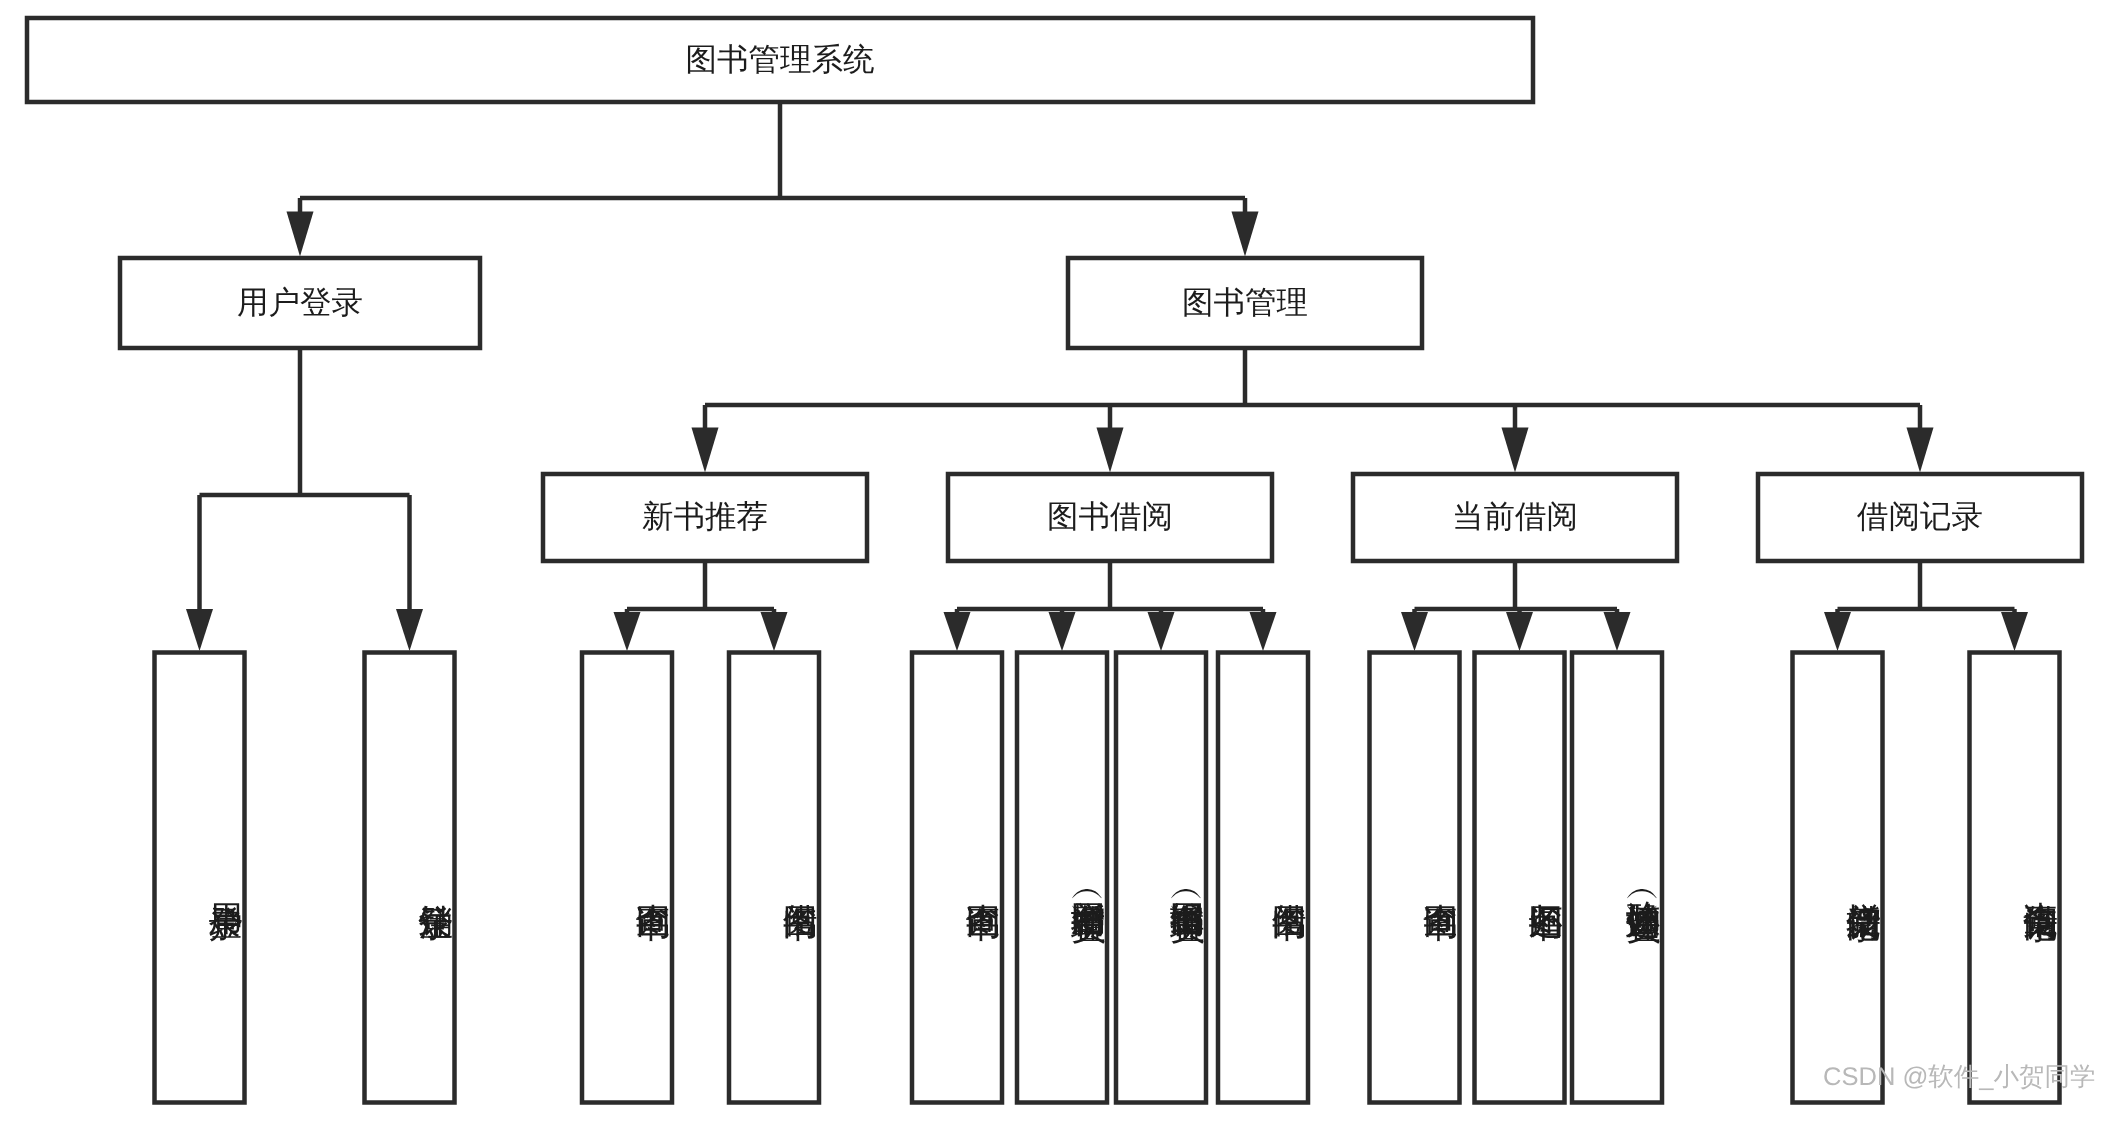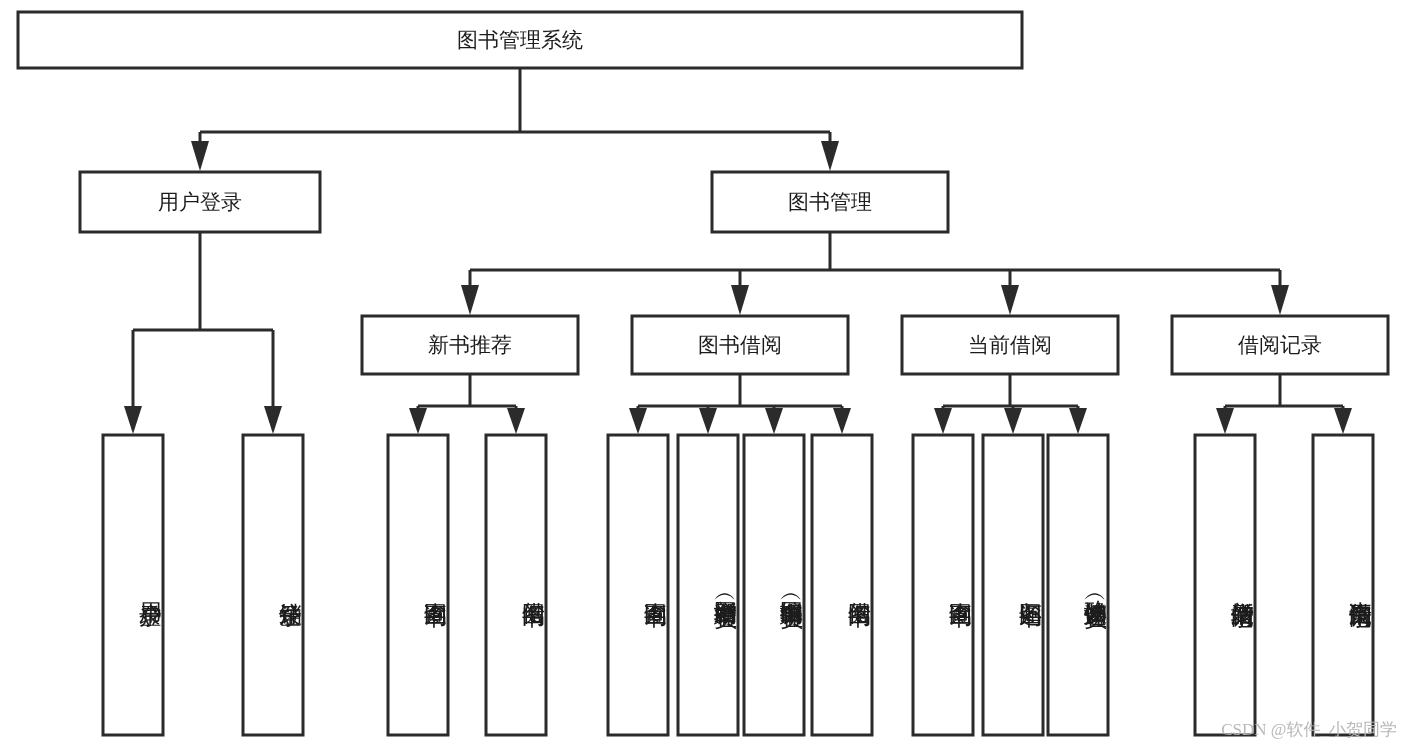--- a/index.html
+++ b/index.html
@@ -59,22 +59,22 @@
     font-size: 23px;
     line-height: 1.05;
     color: #1c1c1c;
     letter-spacing: 1px;
     white-space: nowrap;
     pointer-events: none;
   }
   .watermark {
     position: absolute;
     right: 8px;
-    bottom: 6px;
-    font-family: Liberation Serif, serif;
+    bottom: 18px;
+    font-family: Liberation Sans, sans-serif;
     font-size: 17px;
     color: #b8b8b8;
     white-space: nowrap;
     user-select: none;
   }
 </style>
 </head>
 <body>
 
 <div id="diagram-root">

